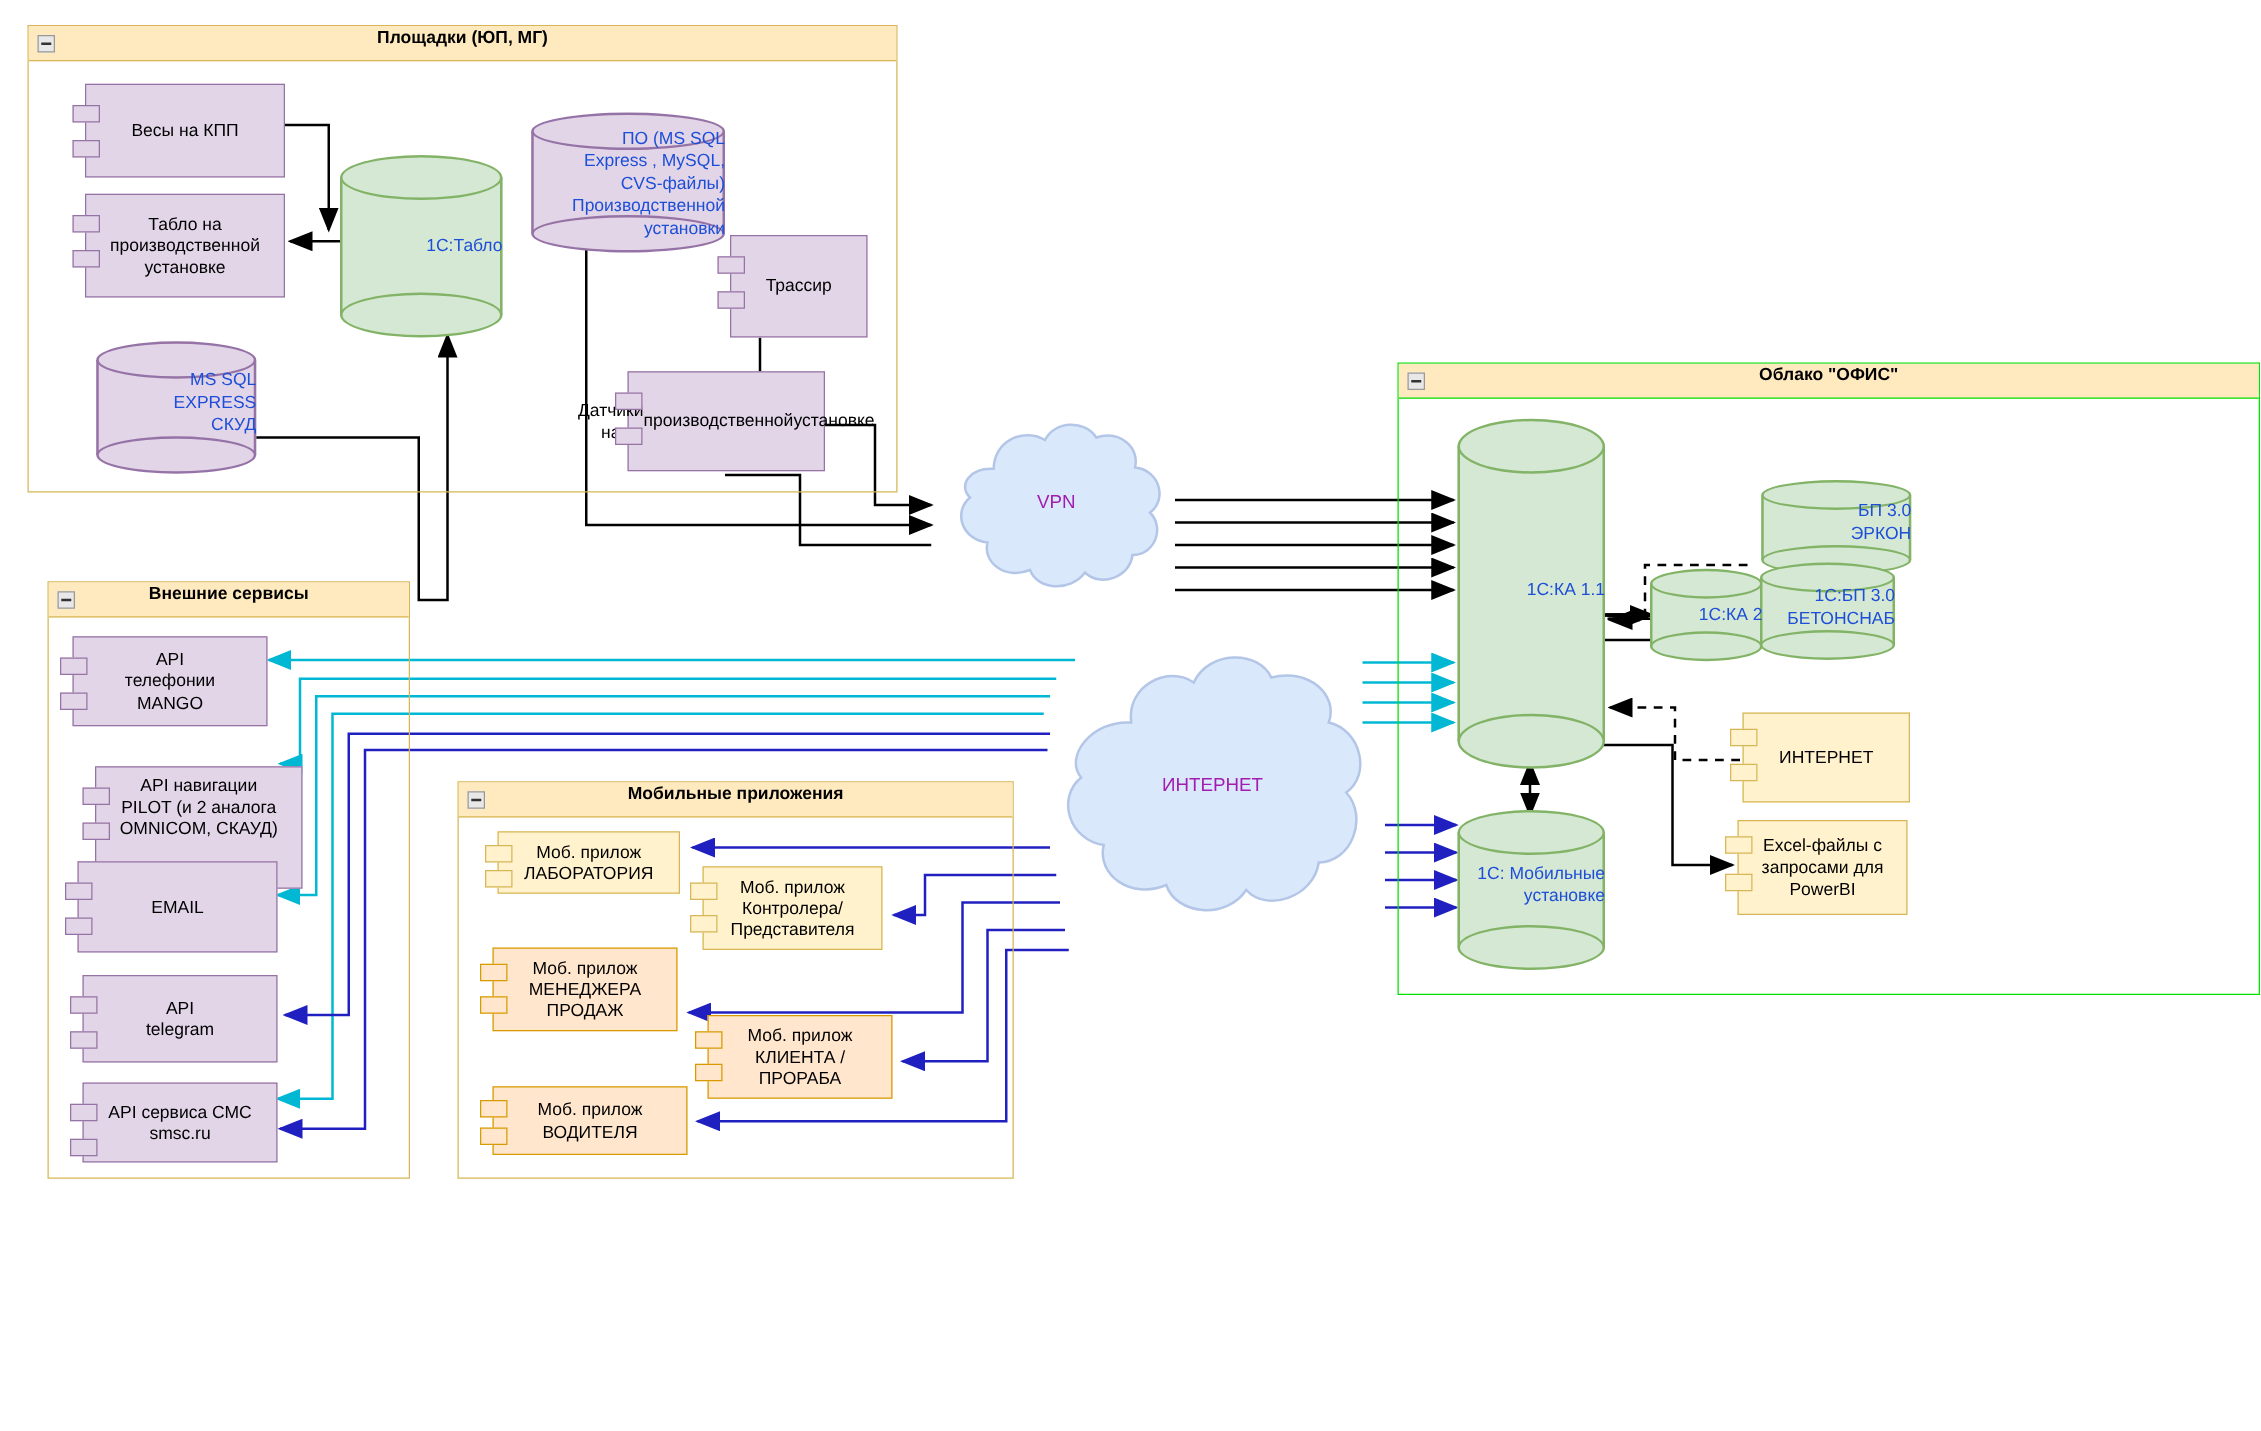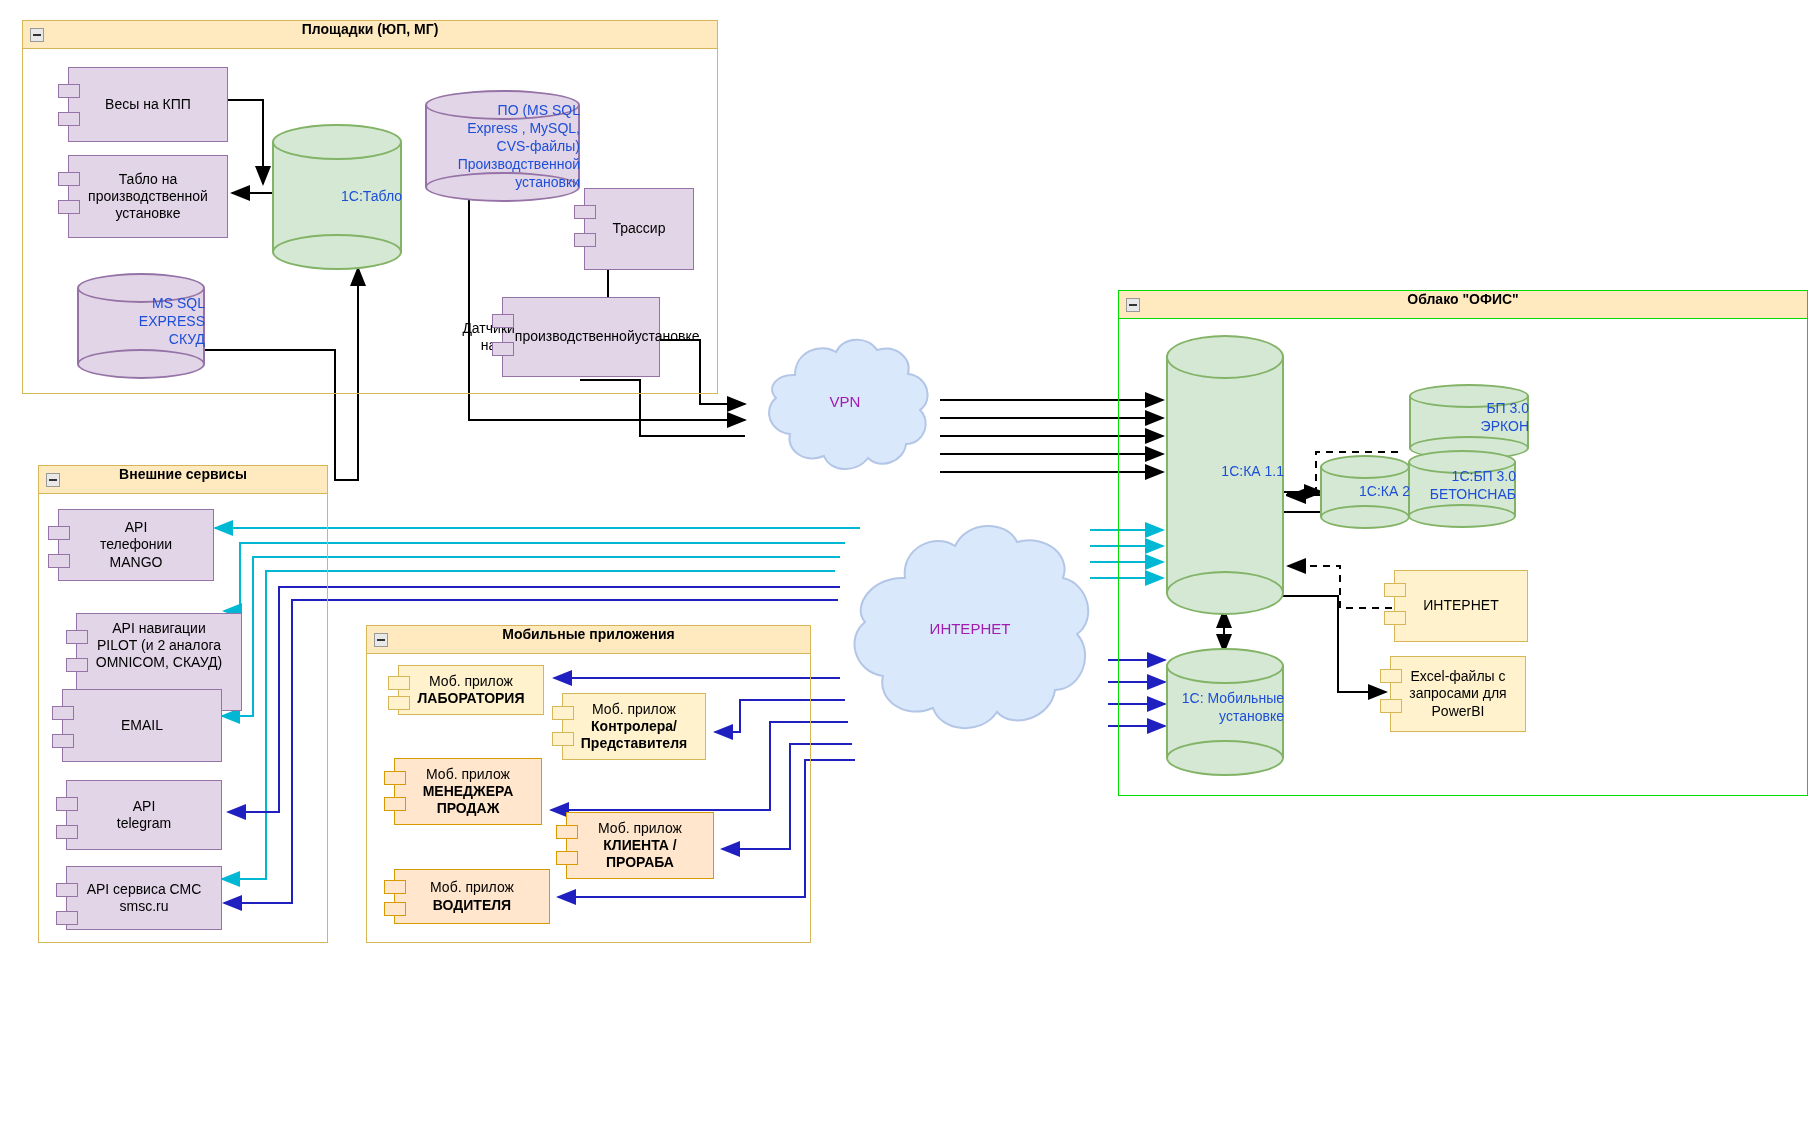--- a/index.html
+++ b/index.html
@@ -85,21 +85,21 @@
   }
   .cyl.purple .body { border-left-color:#9673a6; border-right-color:#9673a6; background:#e1d5e7; }
   .cyl.purple .top, .cyl.purple .bot { border-color:#9673a6; background:#e1d5e7; }
 
   
   .cloud { position:absolute; }
   .cloud .ctext {
     position:absolute; left:0; right:0; text-align:center;
     font-size:15px; color:#a21caf; z-index:4;
   }
-  .bold { font-weight:bold; }
+  .bold { font-weight:normal; }
 </style>
 </head>
 <body>
 
 <div id="stage">
 
   <svg class="edges" viewBox="0 0 1809 1145">
     <defs>
       <marker id="ah-black" markerWidth="10" markerHeight="8" refX="9" refY="4" orient="auto">
         <path d="M0,0 L10,4 L0,8 z" fill="#000"></path>

